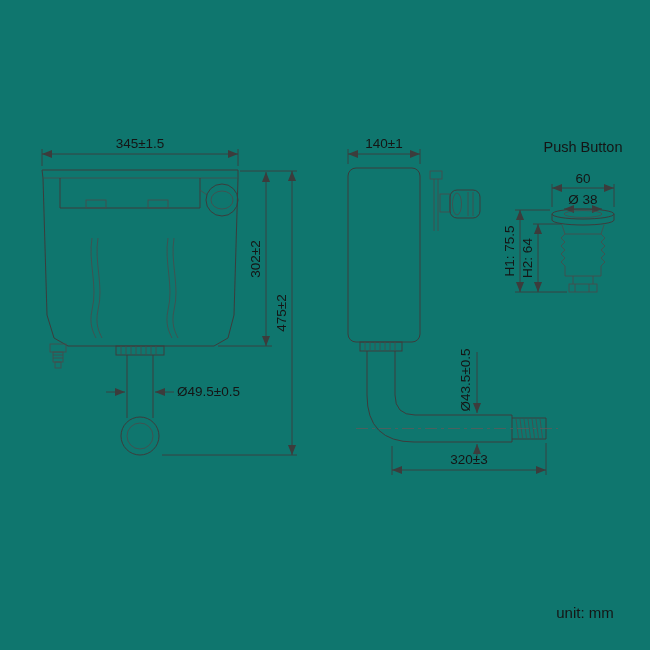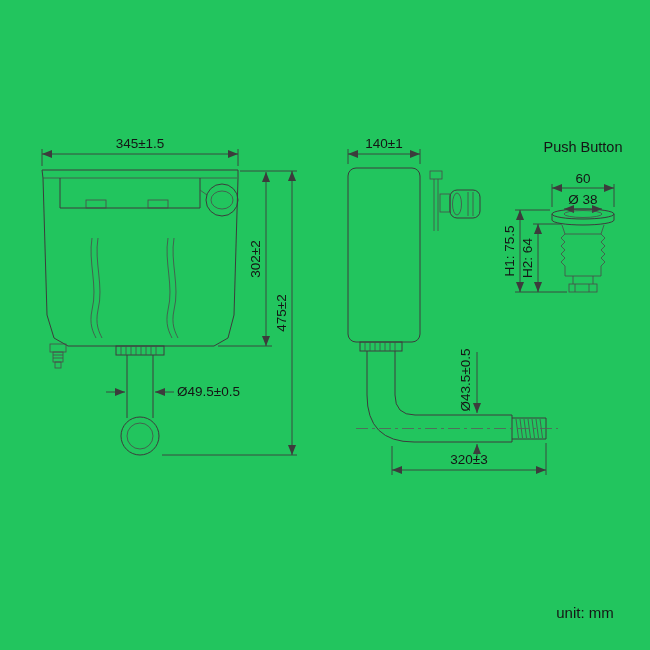--- a/index.html
+++ b/index.html
@@ -1,16 +1,16 @@
 <!DOCTYPE html>
 <html><head>
 <meta charset="utf-8">
 <style>
   html,body{margin:0;padding:0;background:#ffffff;}
-  .page{position:relative;width:650px;height:650px;background:#22c55e;overflow:hidden;
+  .page{position:relative;width:650px;height:650px;background:#0f766e;overflow:hidden;
         font-family:"Liberation Sans", sans-serif;}
   svg{display:block;}
   .ln{stroke:#3c3c3c;stroke-width:1;fill:none;}
   .ln-thin{stroke:#4a4a4a;stroke-width:0.8;fill:none;}
   .dim{stroke:#3c3c3c;stroke-width:0.9;fill:none;}
   .cl{stroke:#5a5a5a;stroke-width:0.8;fill:none;stroke-dasharray:12 4 3 4;}
   text{fill:#151515;font-size:13.5px;font-family:"Liberation Sans", sans-serif;}
   .title-txt{font-size:14.5px;}
   .unit-txt{font-size:15px;}
 </style>

